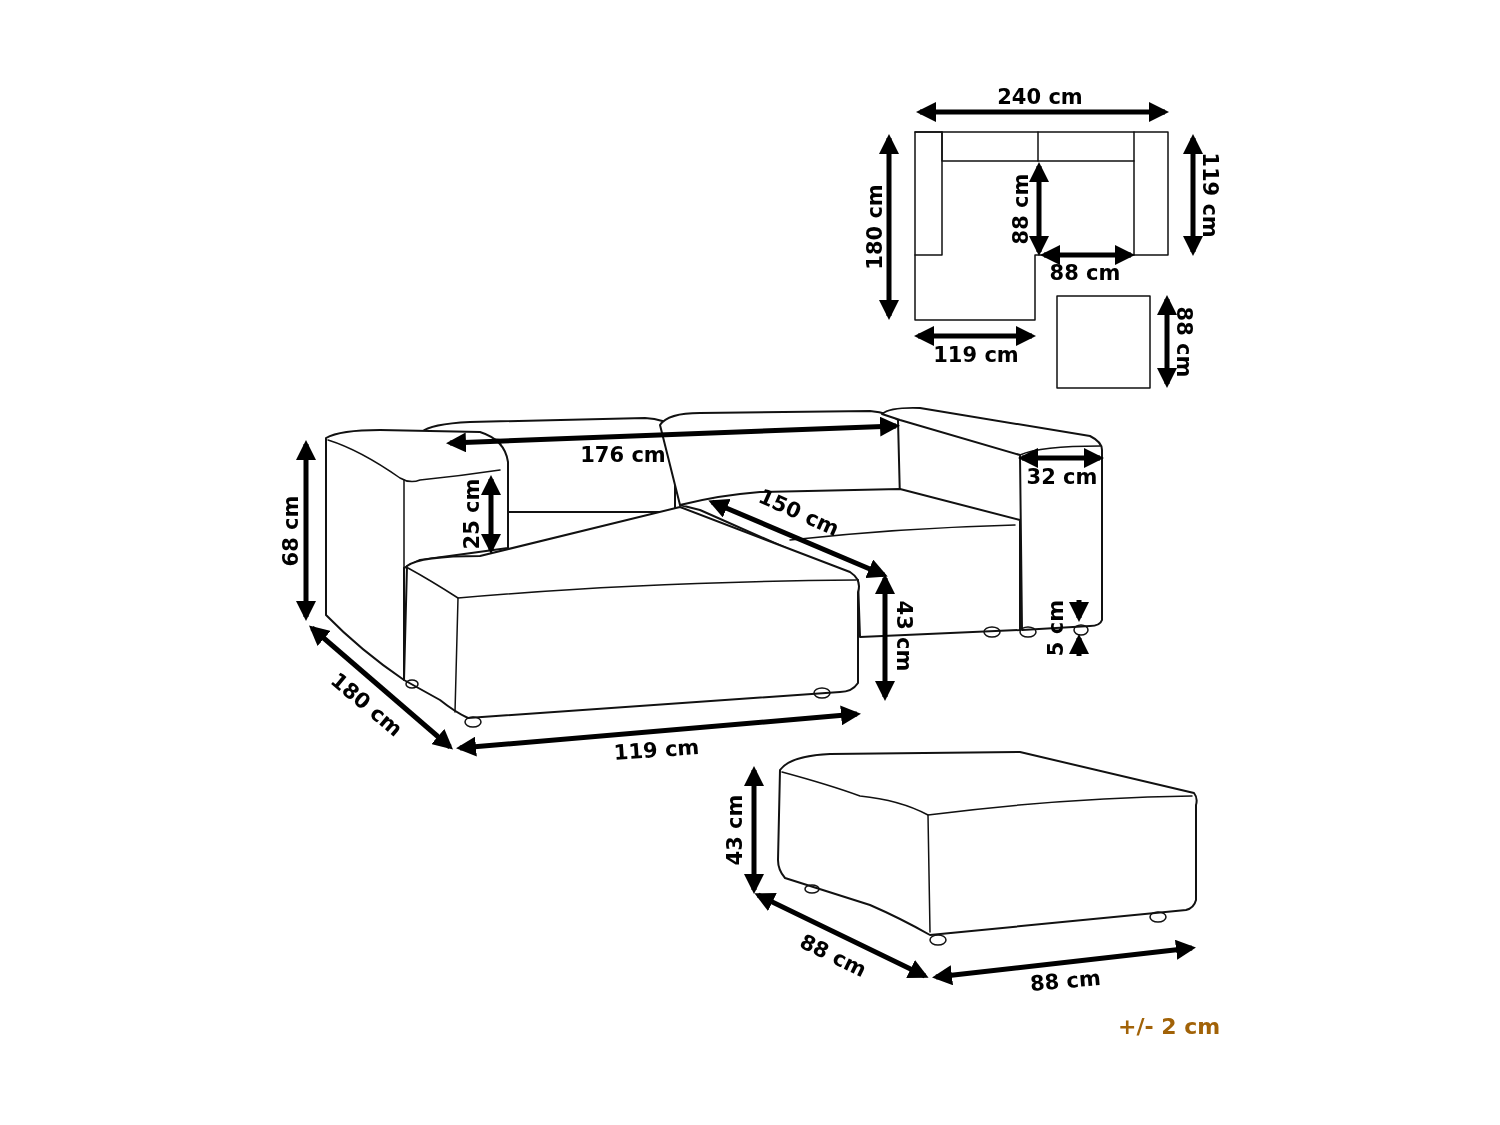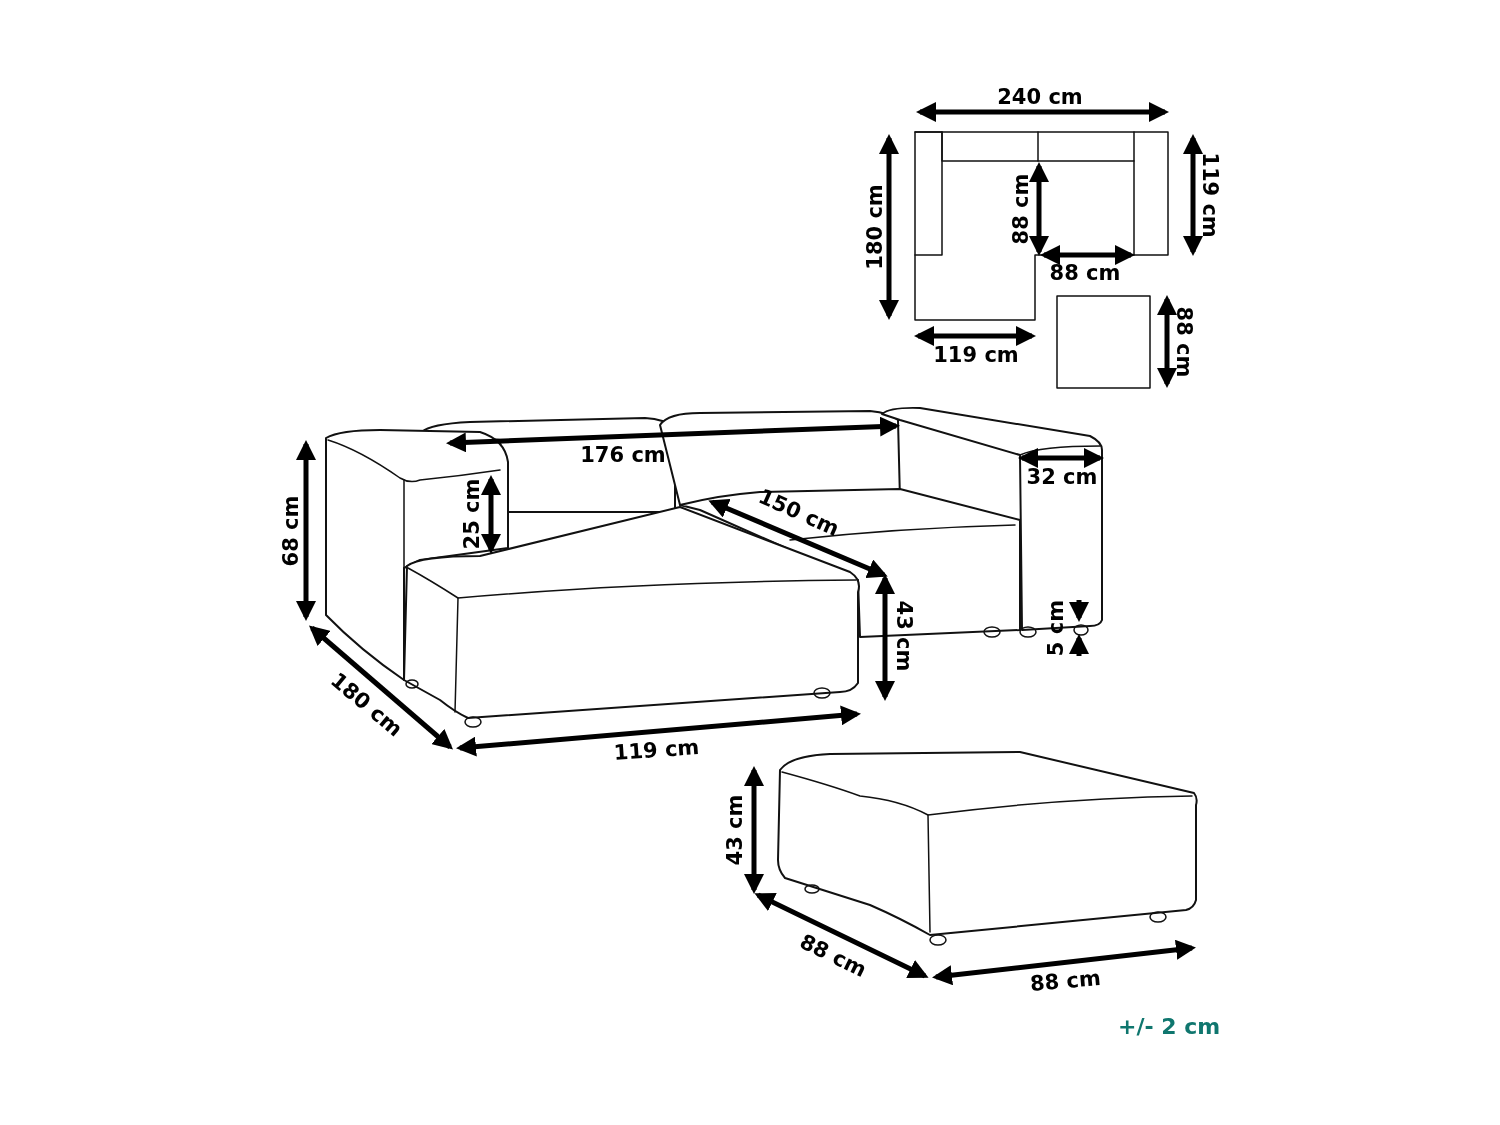--- a/index.html
+++ b/index.html
@@ -3,21 +3,21 @@
 <meta charset="utf-8">
 <style>
   html, body { margin:0; padding:0; background:#ffffff; }
   body { width:1500px; height:1125px; position:relative; overflow:hidden; font-family:"DejaVu Sans", sans-serif; }
   svg { position:absolute; left:0; top:0; }
   .ln { fill:#ffffff; stroke:#111; stroke-width:2; stroke-linejoin:round; stroke-linecap:round; }
   .ln-thin { fill:none; stroke:#111; stroke-width:1.5; stroke-linejoin:round; stroke-linecap:round; }
   .dim { stroke:#000; stroke-width:5; fill:none; }
   .ah { fill:#000; }
   .lbl { font-family:"DejaVu Sans", sans-serif; font-weight:bold; font-size:21px; fill:#000; }
-  .tol { position:absolute; left:1118px; top:1014px; font-family:"DejaVu Sans", sans-serif; font-weight:bold; font-size:22px; color:#0f766e; }
+  .tol { position:absolute; left:1118px; top:1014px; font-family:"DejaVu Sans", sans-serif; font-weight:bold; font-size:22px; color:#a16207; }
 </style>
 </head>
 <body>
 
 <svg width="1500" height="1125" viewBox="0 0 1500 1125">
   <defs>
     <marker id="arr" viewBox="0 0 10 10" refX="8" refY="5" markerWidth="4" markerHeight="4" orient="auto-start-reverse">
       <path d="M0,0 L10,5 L0,10 z" class="ah"></path>
     </marker>
   </defs>

